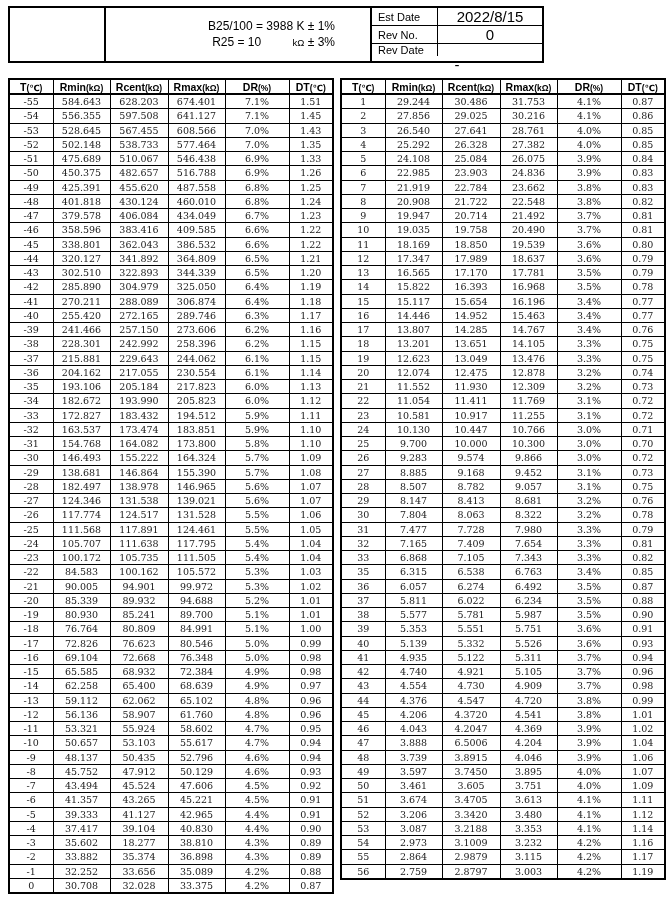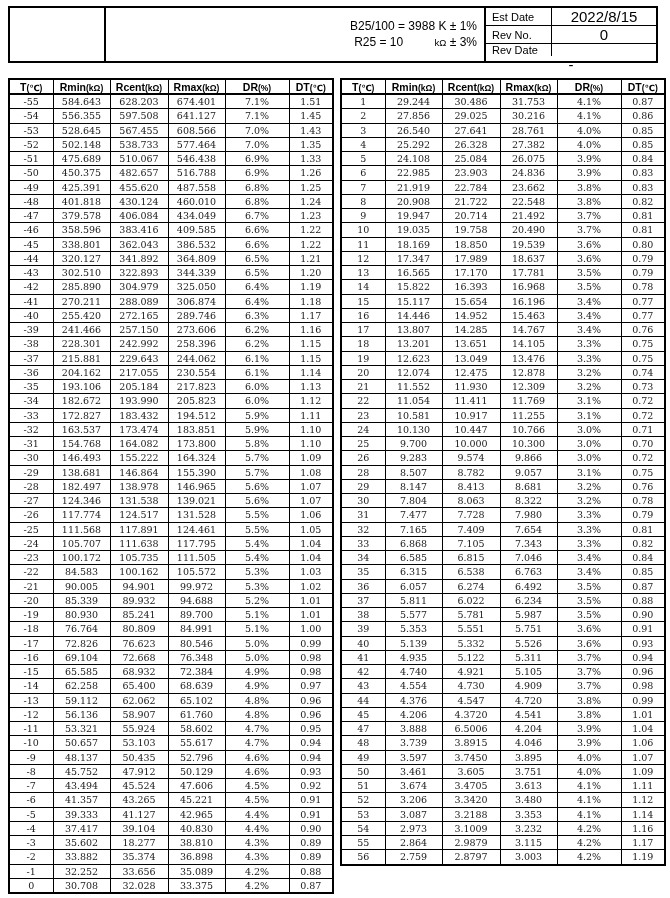--- a/index.html
+++ b/index.html
@@ -6,23 +6,24 @@
   .page {
     position:relative;
     width:670px; height:898px;
     background:#ffffff;
     font-family:"Liberation Sans","DejaVu Sans",sans-serif;
     color:#000;
     overflow:hidden;
   }
   
   .top-box {
-    position:absolute; left:8px; top:6px; width:650px; height:57px;
+    position:absolute; left:8px; top:6px; width:536px; height:57px;
     border:2px solid #000; box-sizing:border-box;
     display:flex;
+    gap:28px;
   }
   .tb-left { width:96px; border-right:2px solid #000; box-sizing:border-box; }
   .tb-mid {
     flex:1; display:flex; flex-direction:column; justify-content:center;
     align-items:flex-end; padding-right:7px; box-sizing:border-box;
   }
   .spec-line { font-size:12px; line-height:16px; white-space:pre; }
   .spec-unit-small { font-size:9.5px;margin-left:28px; }
   .tb-right {
     width:172px; border-left:2px solid #000; box-sizing:border-box;
@@ -788,20 +789,28 @@
             </tr>
             <tr>
               <td>26</td>
               <td>9.283</td>
               <td>9.574</td>
               <td>9.866</td>
               <td>3.0%</td>
               <td>0.72</td>
             </tr>
             <tr>
+              <td>27</td>
+              <td>8.885</td>
+              <td>9.168</td>
+              <td>9.452</td>
+              <td>3.1%</td>
+              <td>0.73</td>
+            </tr>
+            <tr>
               <td>28</td>
               <td>8.507</td>
               <td>8.782</td>
               <td>9.057</td>
               <td>3.1%</td>
               <td>0.75</td>
             </tr>
             <tr>
               <td>29</td>
               <td>8.147</td>
@@ -836,28 +845,20 @@
             </tr>
             <tr>
               <td>33</td>
               <td>6.868</td>
               <td>7.105</td>
               <td>7.343</td>
               <td>3.3%</td>
               <td>0.82</td>
             </tr>
             <tr>
-              <td>34</td>
-              <td>6.585</td>
-              <td>6.815</td>
-              <td>7.046</td>
-              <td>3.4%</td>
-              <td>0.84</td>
-            </tr>
-            <tr>
               <td>35</td>
               <td>6.315</td>
               <td>6.538</td>
               <td>6.763</td>
               <td>3.4%</td>
               <td>0.85</td>
             </tr>
             <tr>
               <td>36</td>
               <td>6.057</td>
@@ -930,20 +931,28 @@
               <td>3.8%</td>
               <td>0.99</td>
             </tr>
             <tr>
               <td>45</td>
               <td>4.206</td>
               <td>4.3720</td>
               <td>4.541</td>
               <td>3.8%</td>
               <td>1.01</td>
+            </tr>
+            <tr>
+              <td>46</td>
+              <td>4.043</td>
+              <td>4.2047</td>
+              <td>4.369</td>
+              <td>3.9%</td>
+              <td>1.02</td>
             </tr>
             <tr>
               <td>47</td>
               <td>3.888</td>
               <td>6.5006</td>
               <td>4.204</td>
               <td>3.9%</td>
               <td>1.04</td>
             </tr>
             <tr>

